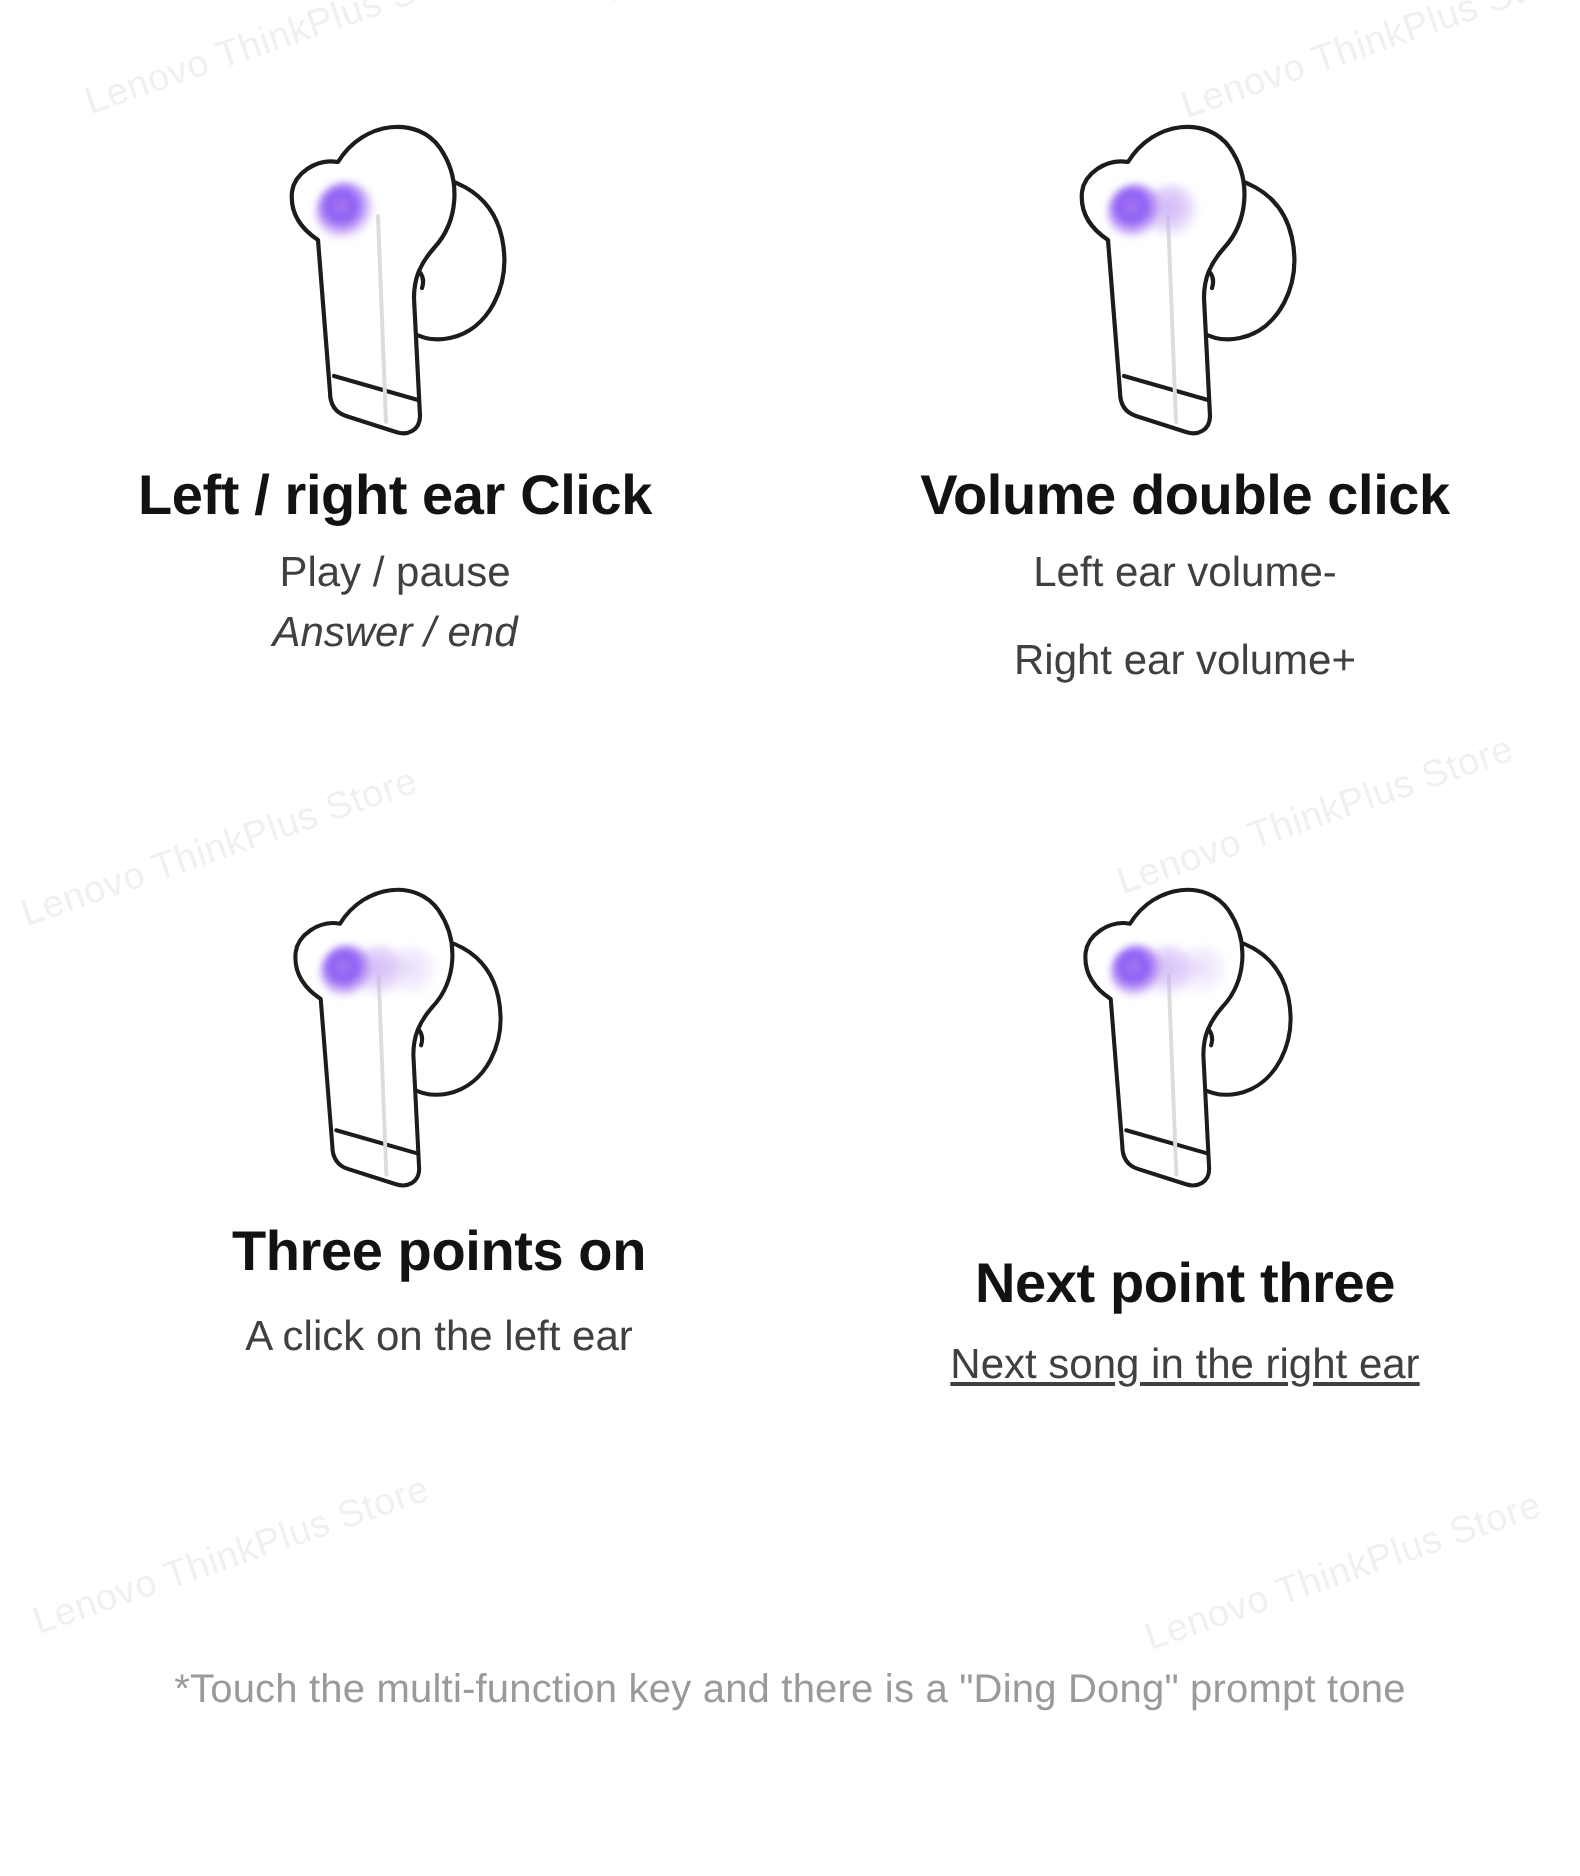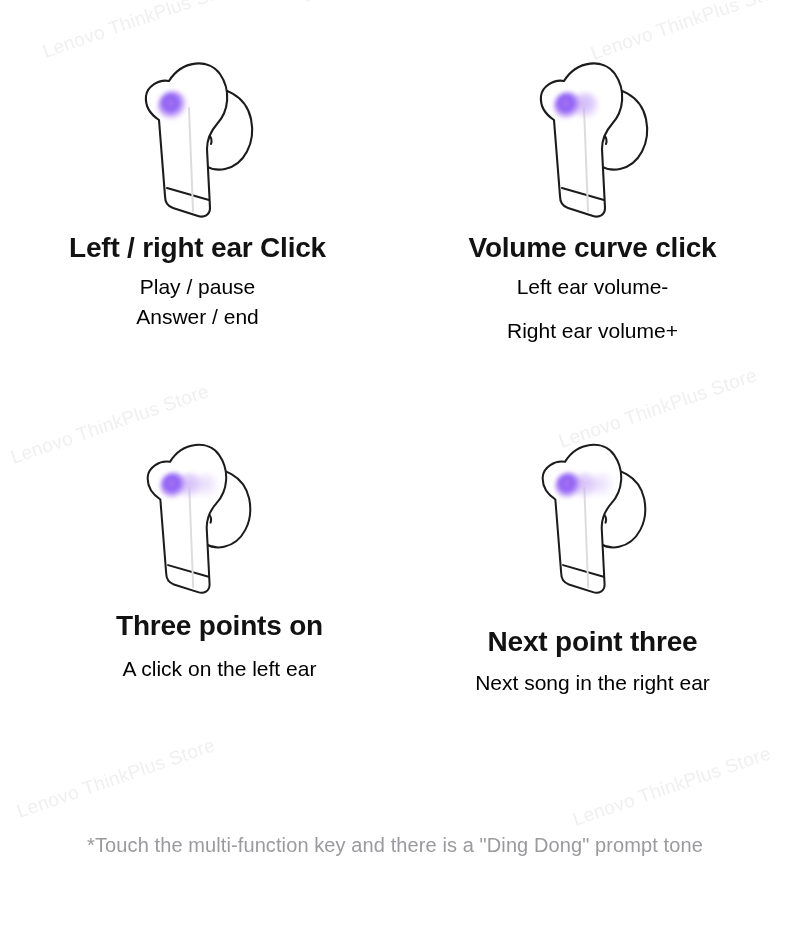--- a/index.html
+++ b/index.html
@@ -73,31 +73,31 @@
     font-size: 28px;
     font-weight: 700;
     color: #121212;
     line-height: 1.42;
     letter-spacing: -0.2px;
   }
 
   .panel-sub {
     font-size: 21px;
     font-weight: 400;
-    color: #000000;
+    color: #404040;
     line-height: 1.45;
     margin-top: 4px;
   }
 
   
   #panel-1 .panel-text { margin-top: 8px; }
   #panel-2 .panel-text { margin-top: 8px; }
   #panel-3 .panel-text { margin-top: 16px; padding-left: 44px; }
   #panel-4 .panel-text { margin-top: 32px; }
-  #panel-4 .panel-sub  { margin-top: 6px; }
+  #panel-4 .panel-sub  { margin-top: 6px; text-decoration: underline; }
   #panel-3 .panel-sub  { margin-top: 8px; }
 
   
   #footer-note {
     position: absolute;
     left: 0;
     top: 834px;
     width: 790px;
     z-index: 1;
     text-align: center;
@@ -168,21 +168,21 @@
         <path class="bud-sheen" d="M64 60 L68 163"></path>
 
         <g filter="url(#soft1)">
           <circle cx="48" cy="58" r="15" fill="url(#dotGrad1)"></circle>
         </g>
       </svg>
     </div>
     <div class="panel-text">
       <div class="panel-title">Left / right ear Click</div>
       <div class="panel-sub">Play / pause</div>
-      <div class="panel-sub" style="margin-top:0;">Answer / end</div>
+      <div class="panel-sub" style="margin-top:0;font-style:italic;">Answer / end</div>
     </div>
   </div>
 
   <div class="panel row1" id="panel-2">
     <div class="earbud-wrap">
       <svg class="earbud-svg" width="146" height="172" viewBox="0 0 146 172" xmlns="http://www.w3.org/2000/svg" aria-hidden="true">
         <defs>
           <radialGradient id="dotGrad2a" cx="42%" cy="40%" r="58%">
             <stop offset="0%" stop-color="#a97af0"></stop>
             <stop offset="45%" stop-color="#8b5cf6"></stop>
@@ -202,21 +202,21 @@
         <path class="bud-outline" d="M44 33 C57 12 84 10 95 26 C106 42 104 63 92 76 C85 84 82 91 82 101 L85 160 C85 167 79 170 73 168 L48 160 C42 158 40 153 40 148 L34 72 C25 66 20 58 21 48 C22 39 33 31 44 33 Z"></path>
         <path class="bud-line" d="M42 140 L84 152"></path>
         <path class="bud-sheen" d="M64 60 L68 163"></path>
         <g filter="url(#soft2)">
           <circle cx="66" cy="58" r="14" fill="url(#dotGrad2b)"></circle>
           <circle cx="48" cy="58" r="14" fill="url(#dotGrad2a)"></circle>
         </g>
       </svg>
     </div>
     <div class="panel-text">
-      <div class="panel-title">Volume curve click</div>
+      <div class="panel-title">Volume double click</div>
       <div class="panel-sub">Left ear volume-</div>
       <div class="panel-sub" style="margin-top:14px;">Right ear volume+</div>
     </div>
   </div>
 
   <div class="panel row2" id="panel-3">
     <div class="earbud-wrap">
       <svg class="earbud-svg" width="146" height="166" viewBox="0 0 146 172" xmlns="http://www.w3.org/2000/svg" aria-hidden="true">
         <defs>
           <radialGradient id="dotGrad3a" cx="42%" cy="40%" r="58%">

